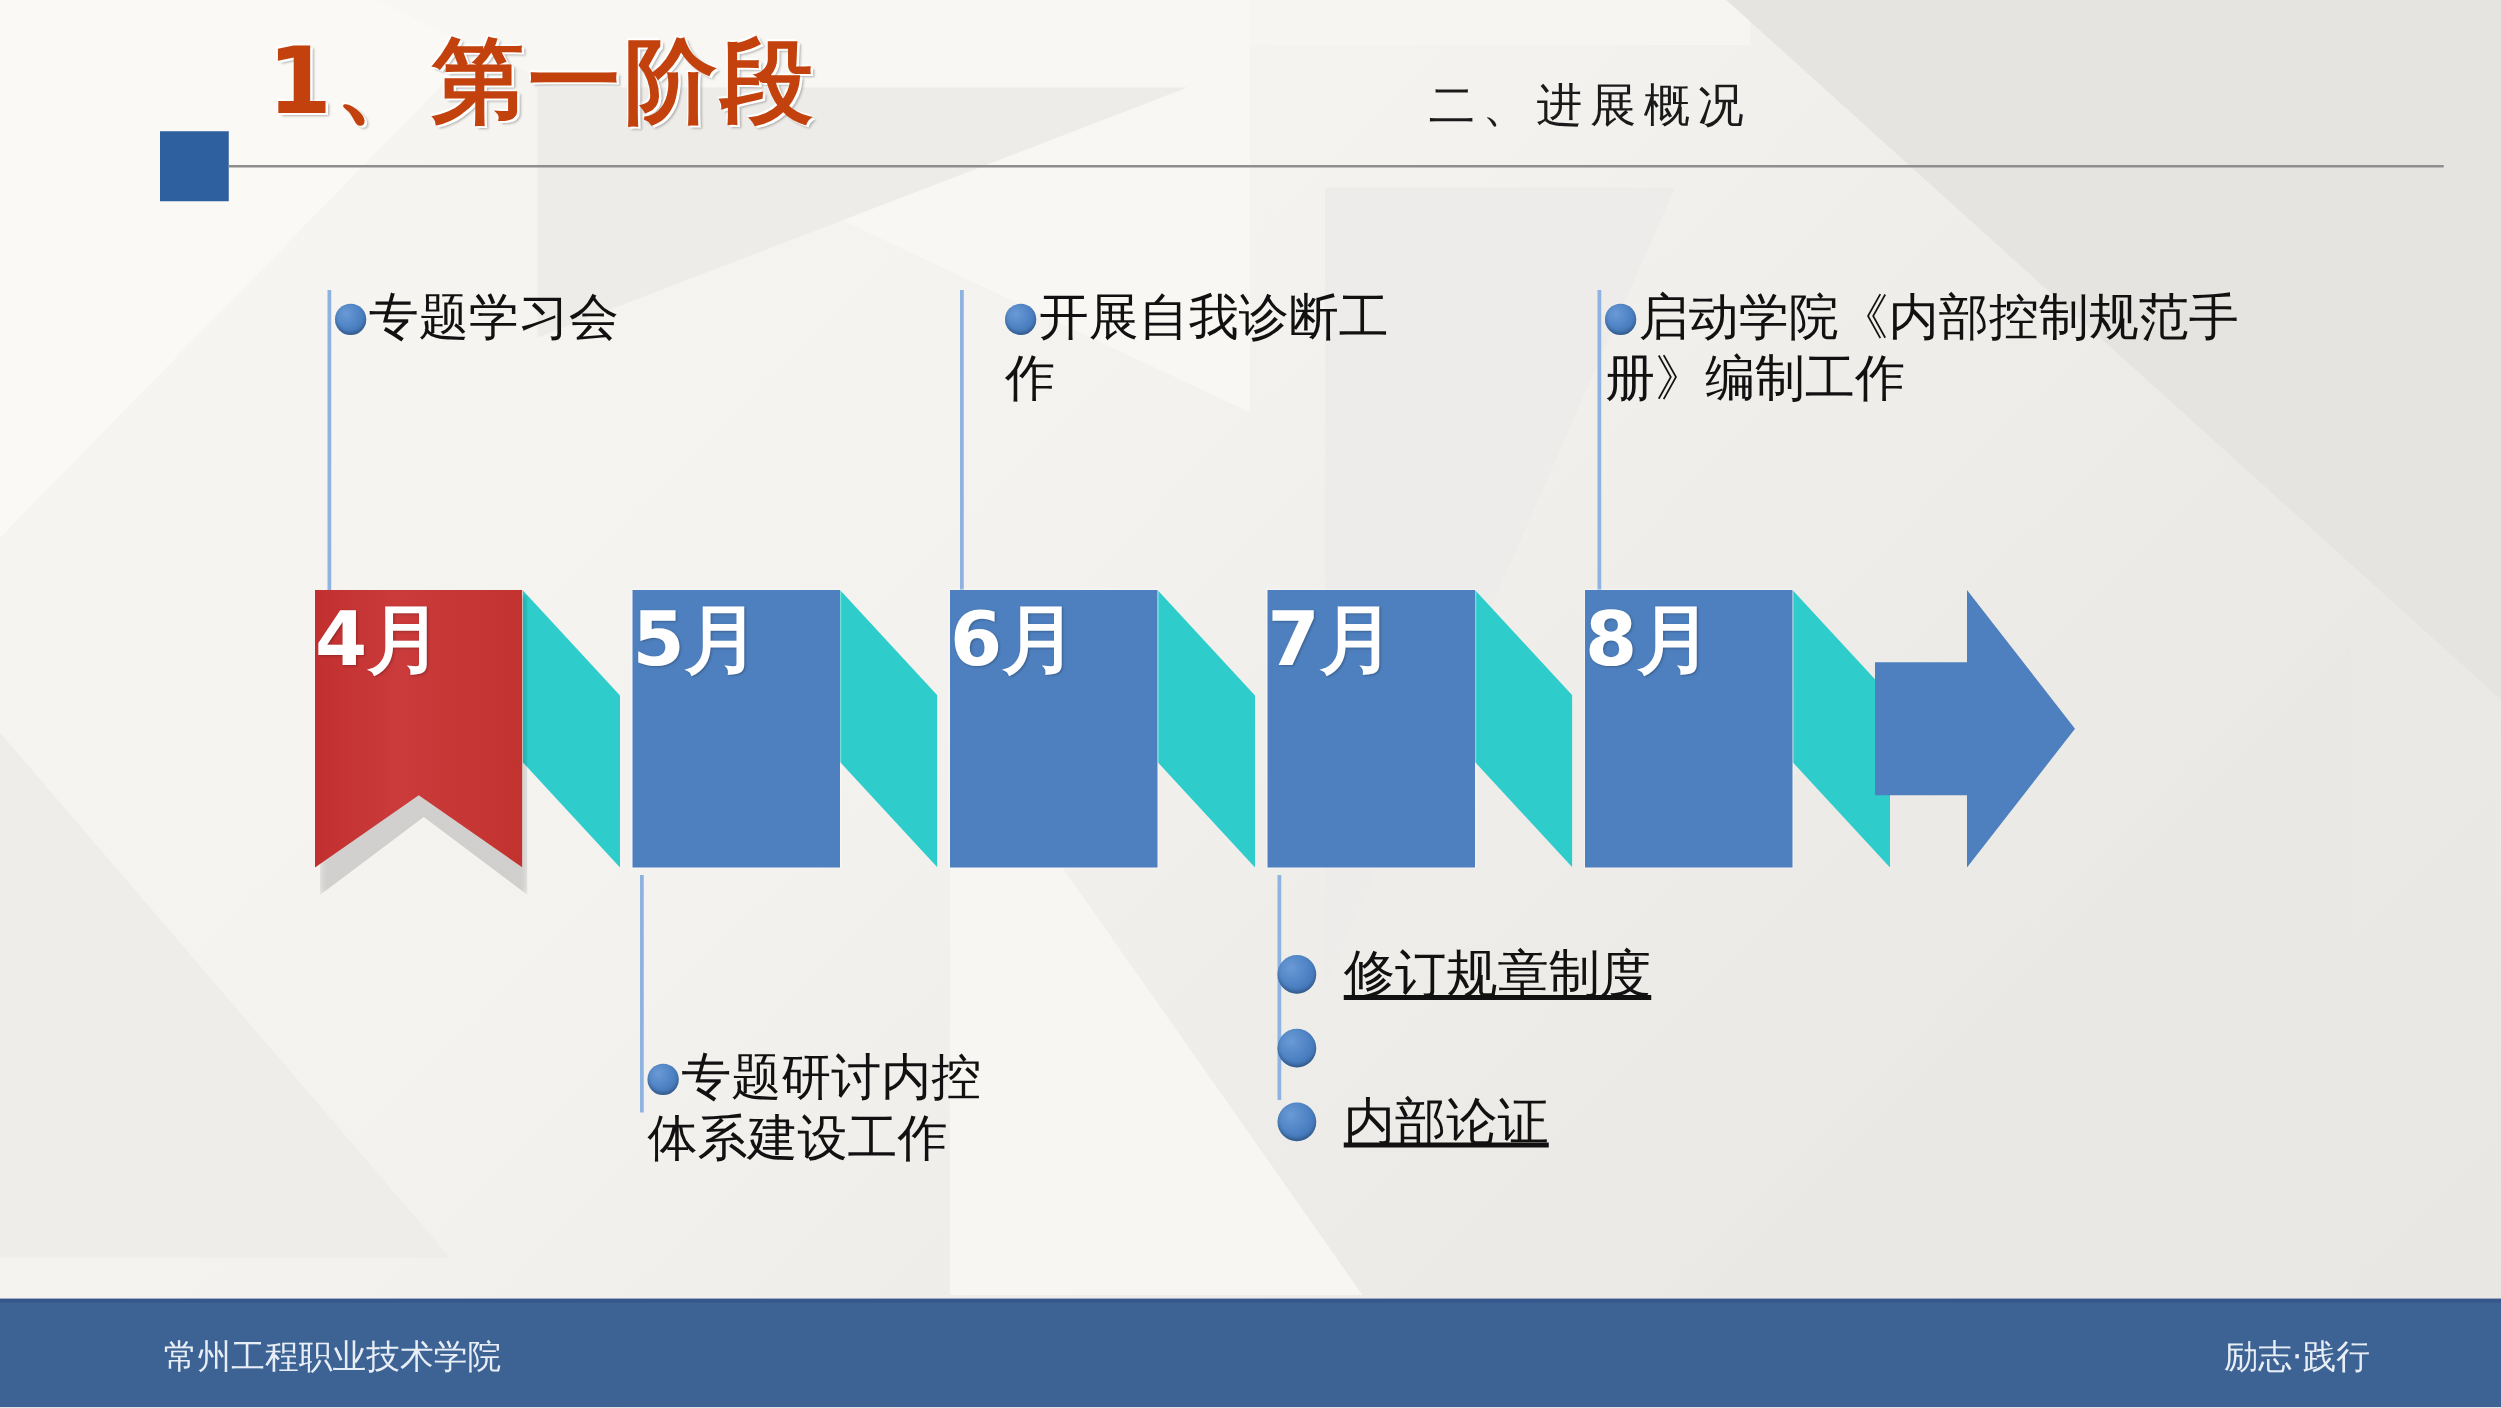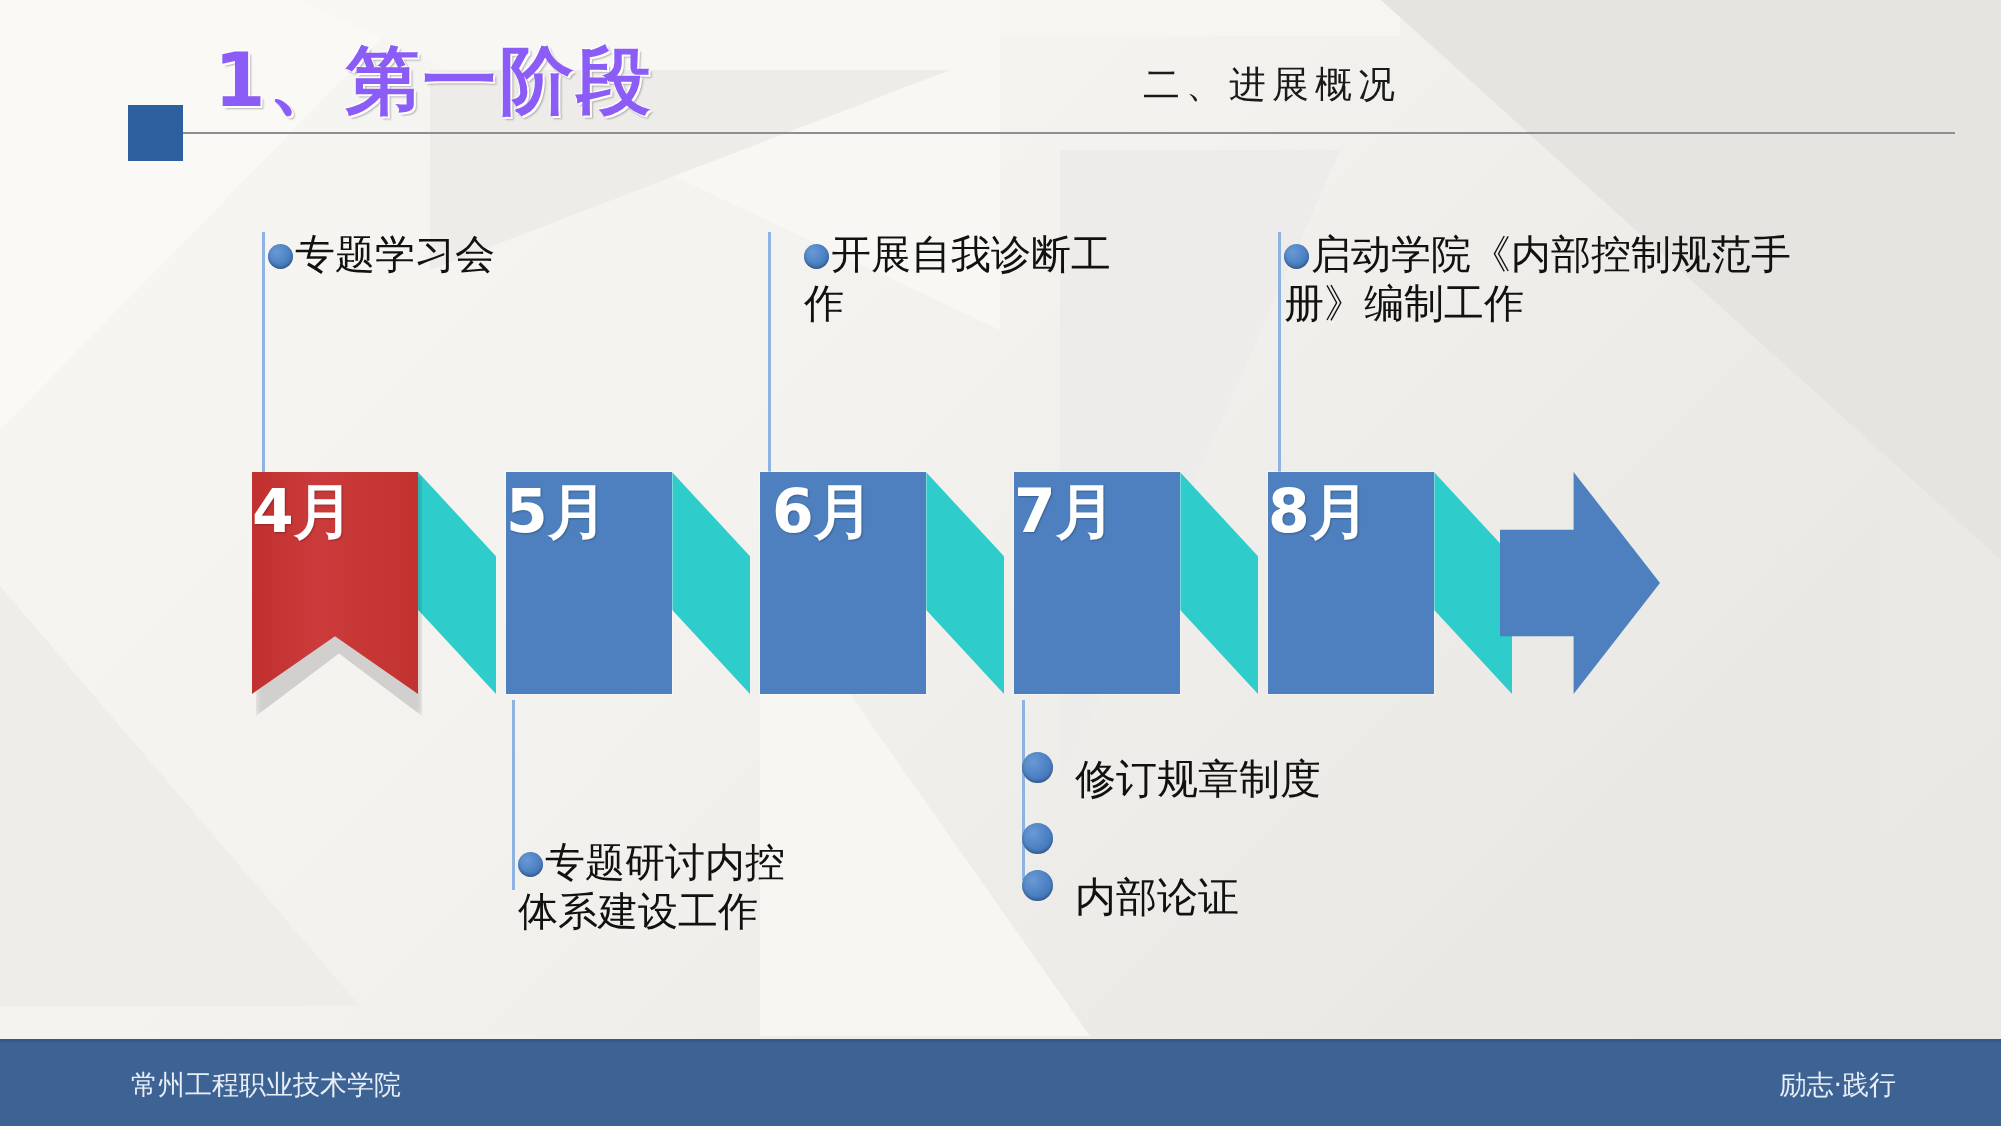--- a/index.html
+++ b/index.html
@@ -84,25 +84,25 @@
     position: absolute;
     left: 183px;
     top: 132px;
     width: 1772px;
     height: 2px;
     background: #8e8e8e;
   }
   .slide-title {
     position: absolute;
     left: 214px;
-    top: 32px;
+    top: 16px;
     font-family: "DejaVu Sans", sans-serif;
     font-size: 74px;
     font-weight: bold;
-    color: #8b5cf6;
+    color: #c2410c;
     letter-spacing: 3px;
     text-shadow:
       2px 2px 0 #ffffff,
       3px 3px 2px rgba(0,0,0,0.28),
       -1px -1px 0 #ffffff;
     white-space: nowrap;
   }
   .section-label {
     position: absolute;
     right: 600px;
@@ -187,23 +187,24 @@
   }
 
   .bullet-list {
     position: absolute;
     font-family: "DejaVu Sans", "Liberation Sans", sans-serif;
     font-size: 41px;
     color: #111111;
   }
   .bullet-list .row {
     display: flex;
-    align-items: flex-start;
+    align-items: center;
     margin-bottom: 16px;
     white-space: nowrap;
+    text-decoration: underline;
   }
   .bullet-list .dot {
     width: 31px;
     height: 31px;
     border-radius: 50%;
     background: radial-gradient(circle at 35% 32%, #6a9ad6 0%, #4a7fc1 55%, #3a6aa8 100%);
     box-shadow: inset 0 -2px 3px rgba(0,0,0,0.25);
     margin-right: 22px;
     flex: none;
   }
@@ -288,21 +289,21 @@
     <div class="arrow-head" style="left:1500px; top:472px;"></div>
 
     <div class="ribbon-shadow" style="left:256px; top:476px;"></div>
     <div class="ribbon-red" style="left:252px; top:472px;"></div>
     <div class="month-label" style="left:252px; top:472px;">4月</div>
 
     <div class="chev-blue" style="left:506px; top:472px;"></div>
     <div class="month-label" style="left:506px; top:472px;">5月</div>
 
     <div class="chev-blue" style="left:760px; top:472px;"></div>
-    <div class="month-label" style="left:760px; top:472px;margin-left:12px;">6月</div>
+    <div class="month-label" style="left:760px; top:472px;">6月</div>
 
     <div class="chev-blue" style="left:1014px; top:472px;"></div>
     <div class="month-label" style="left:1014px; top:472px;">7月</div>
 
     <div class="chev-blue" style="left:1268px; top:472px;"></div>
     <div class="month-label" style="left:1268px; top:472px;">8月</div>
   </div>
 
   <div class="callout" style="left:518px; top:838px; width:280px;">
     <span class="bullet"></span><span>专题研讨内控体系建设工作</span>

